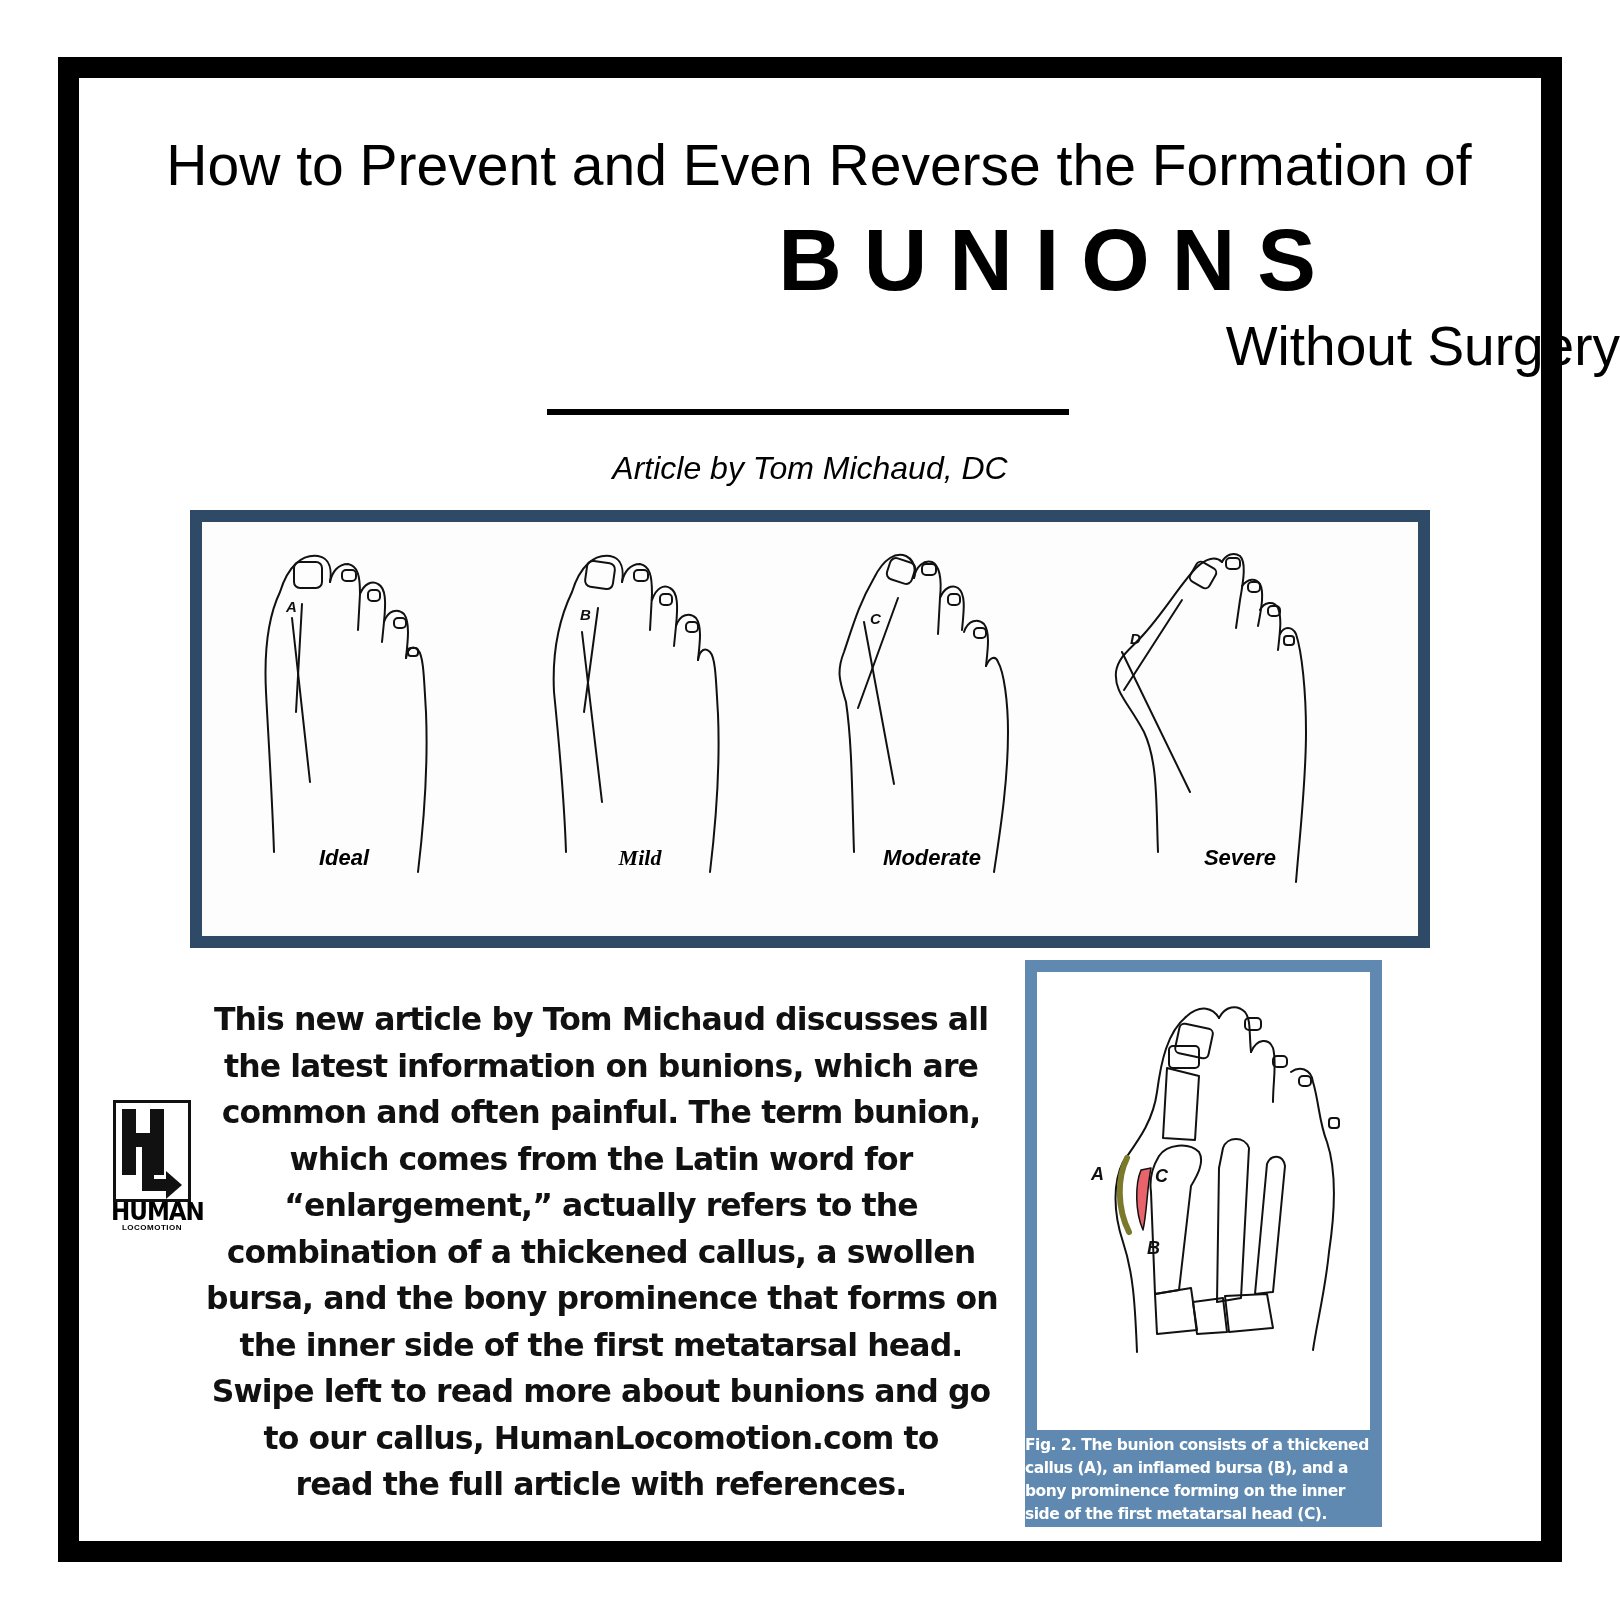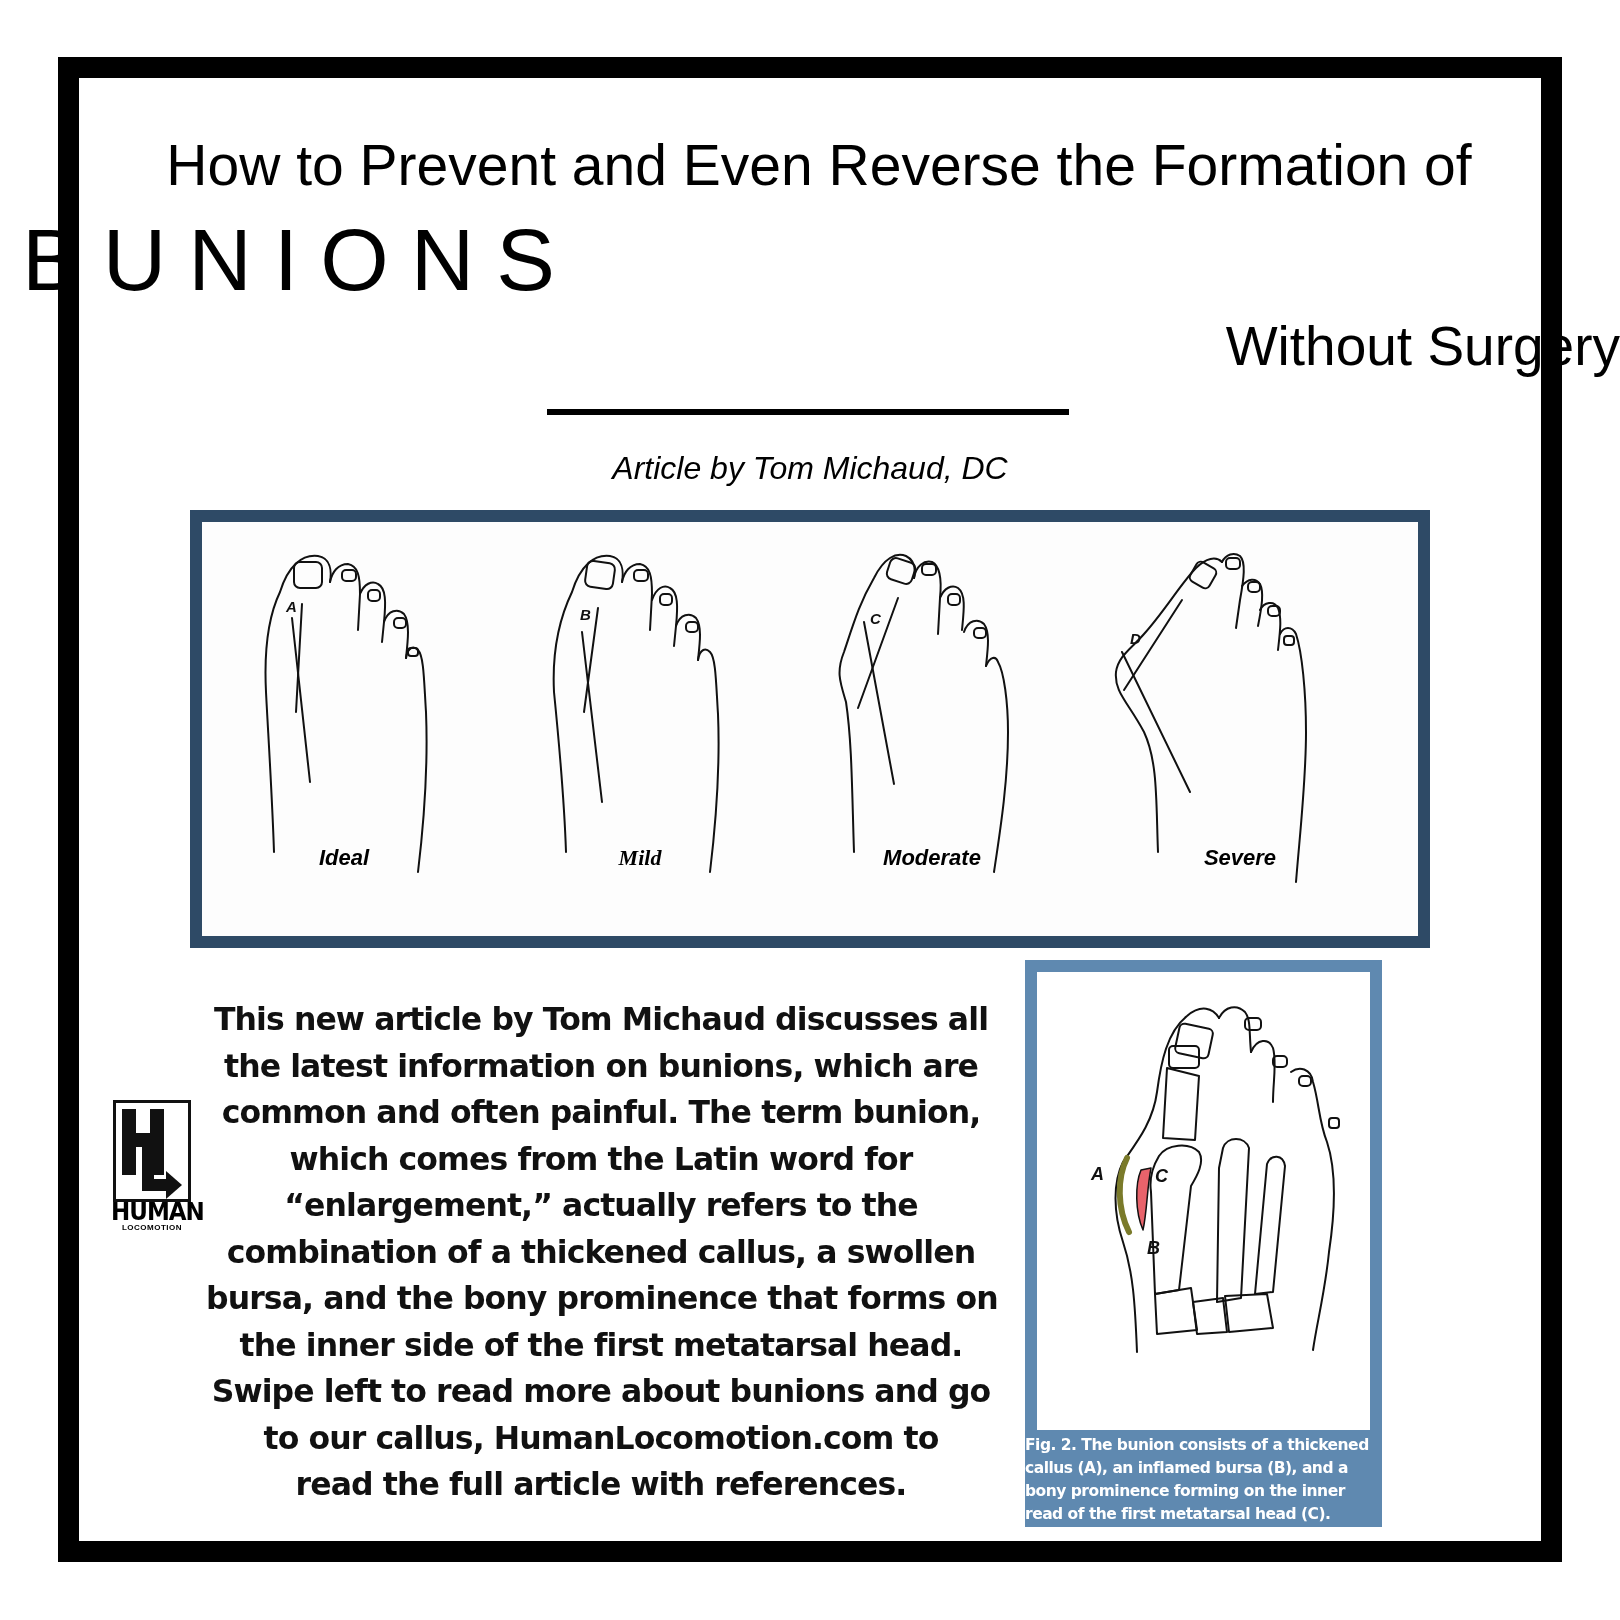--- a/index.html
+++ b/index.html
@@ -2,22 +2,22 @@
 <html><head>
   <meta charset="utf-8">
   <style>
     html, body { margin: 0; padding: 0; background: #ffffff; }
     body { width: 1620px; height: 1620px; position: relative; overflow: hidden;
       font-family: "Liberation Sans", sans-serif; color: #000; }
     .frame { position: absolute; left: 58px; top: 57px; width: 1504px; height: 1505px;
       box-sizing: border-box; border: 21px solid #000; background: #fff; }
     .title-line1 { position: absolute; left: 0; top: 132px; width: 1620px; text-align: center;
       font-size: 57px; line-height: 66px; font-family: "Liberation Sans", sans-serif; padding-left: 9px; }
-    .title-bunions { position: absolute; left: 0; top: 210px; width: 1338px; text-align: left;
-      font-size: 88px; line-height: 100px; font-weight: normal; letter-spacing: 22px; text-indent: 22px; }
+    .title-bunions { position: absolute; left: 0; top: 210px; width: 1338px; text-align: right;
+      font-size: 88px; line-height: 100px; font-weight: bold; letter-spacing: 22px; text-indent: 22px; }
     .title-line3 { position: absolute; left: 0; top: 314px; width: 1620px; text-align: right;
       font-size: 55px; line-height: 64px; }
     .divider { position: absolute; left: 547px; top: 409px; width: 522px; height: 6px; background: #000; }
     .byline { position: absolute; left: 0; top: 448px; width: 1620px; text-align: center;
       font-size: 32px; font-style: italic; line-height: 40px; }
 
     .stage-panel { position: absolute; left: 190px; top: 510px; width: 1240px; height: 438px;
       box-sizing: border-box; border: 12px solid #2e4a66; background: #fdfdfd; }
     .stage-panel svg { position: absolute; left: 0; top: 0; }
     .stage-label { position: absolute; font-size: 22px; font-weight: bold; font-style: italic;
@@ -188,15 +188,15 @@
       <path d="M104 198 C98 212 98 240 106 258 C110 240 110 216 114 196 Z" fill="#e8636b" stroke="#111" stroke-width="1.5"></path>
       <text x="54" y="208" font-family="Liberation Sans, sans-serif" font-size="18" font-weight="bold" font-style="italic" fill="#111" stroke="none">A</text>
       <text x="110" y="282" font-family="Liberation Sans, sans-serif" font-size="18" font-weight="bold" font-style="italic" fill="#111" stroke="none">B</text>
       <text x="118" y="210" font-family="Liberation Sans, sans-serif" font-size="18" font-weight="bold" font-style="italic" fill="#111" stroke="none">C</text>
     </svg>
   </div>
   <div class="fig-caption">
     <span>Fig. 2. The bunion consists of a thickened</span>
     <span>callus (A), an inflamed bursa (B), and a</span>
     <span>bony prominence forming on the inner</span>
-    <span>read of the first metatarsal head (C).</span>
+    <span>side of the first metatarsal head (C).</span>
   </div>
 </div>
 
 </body></html>

